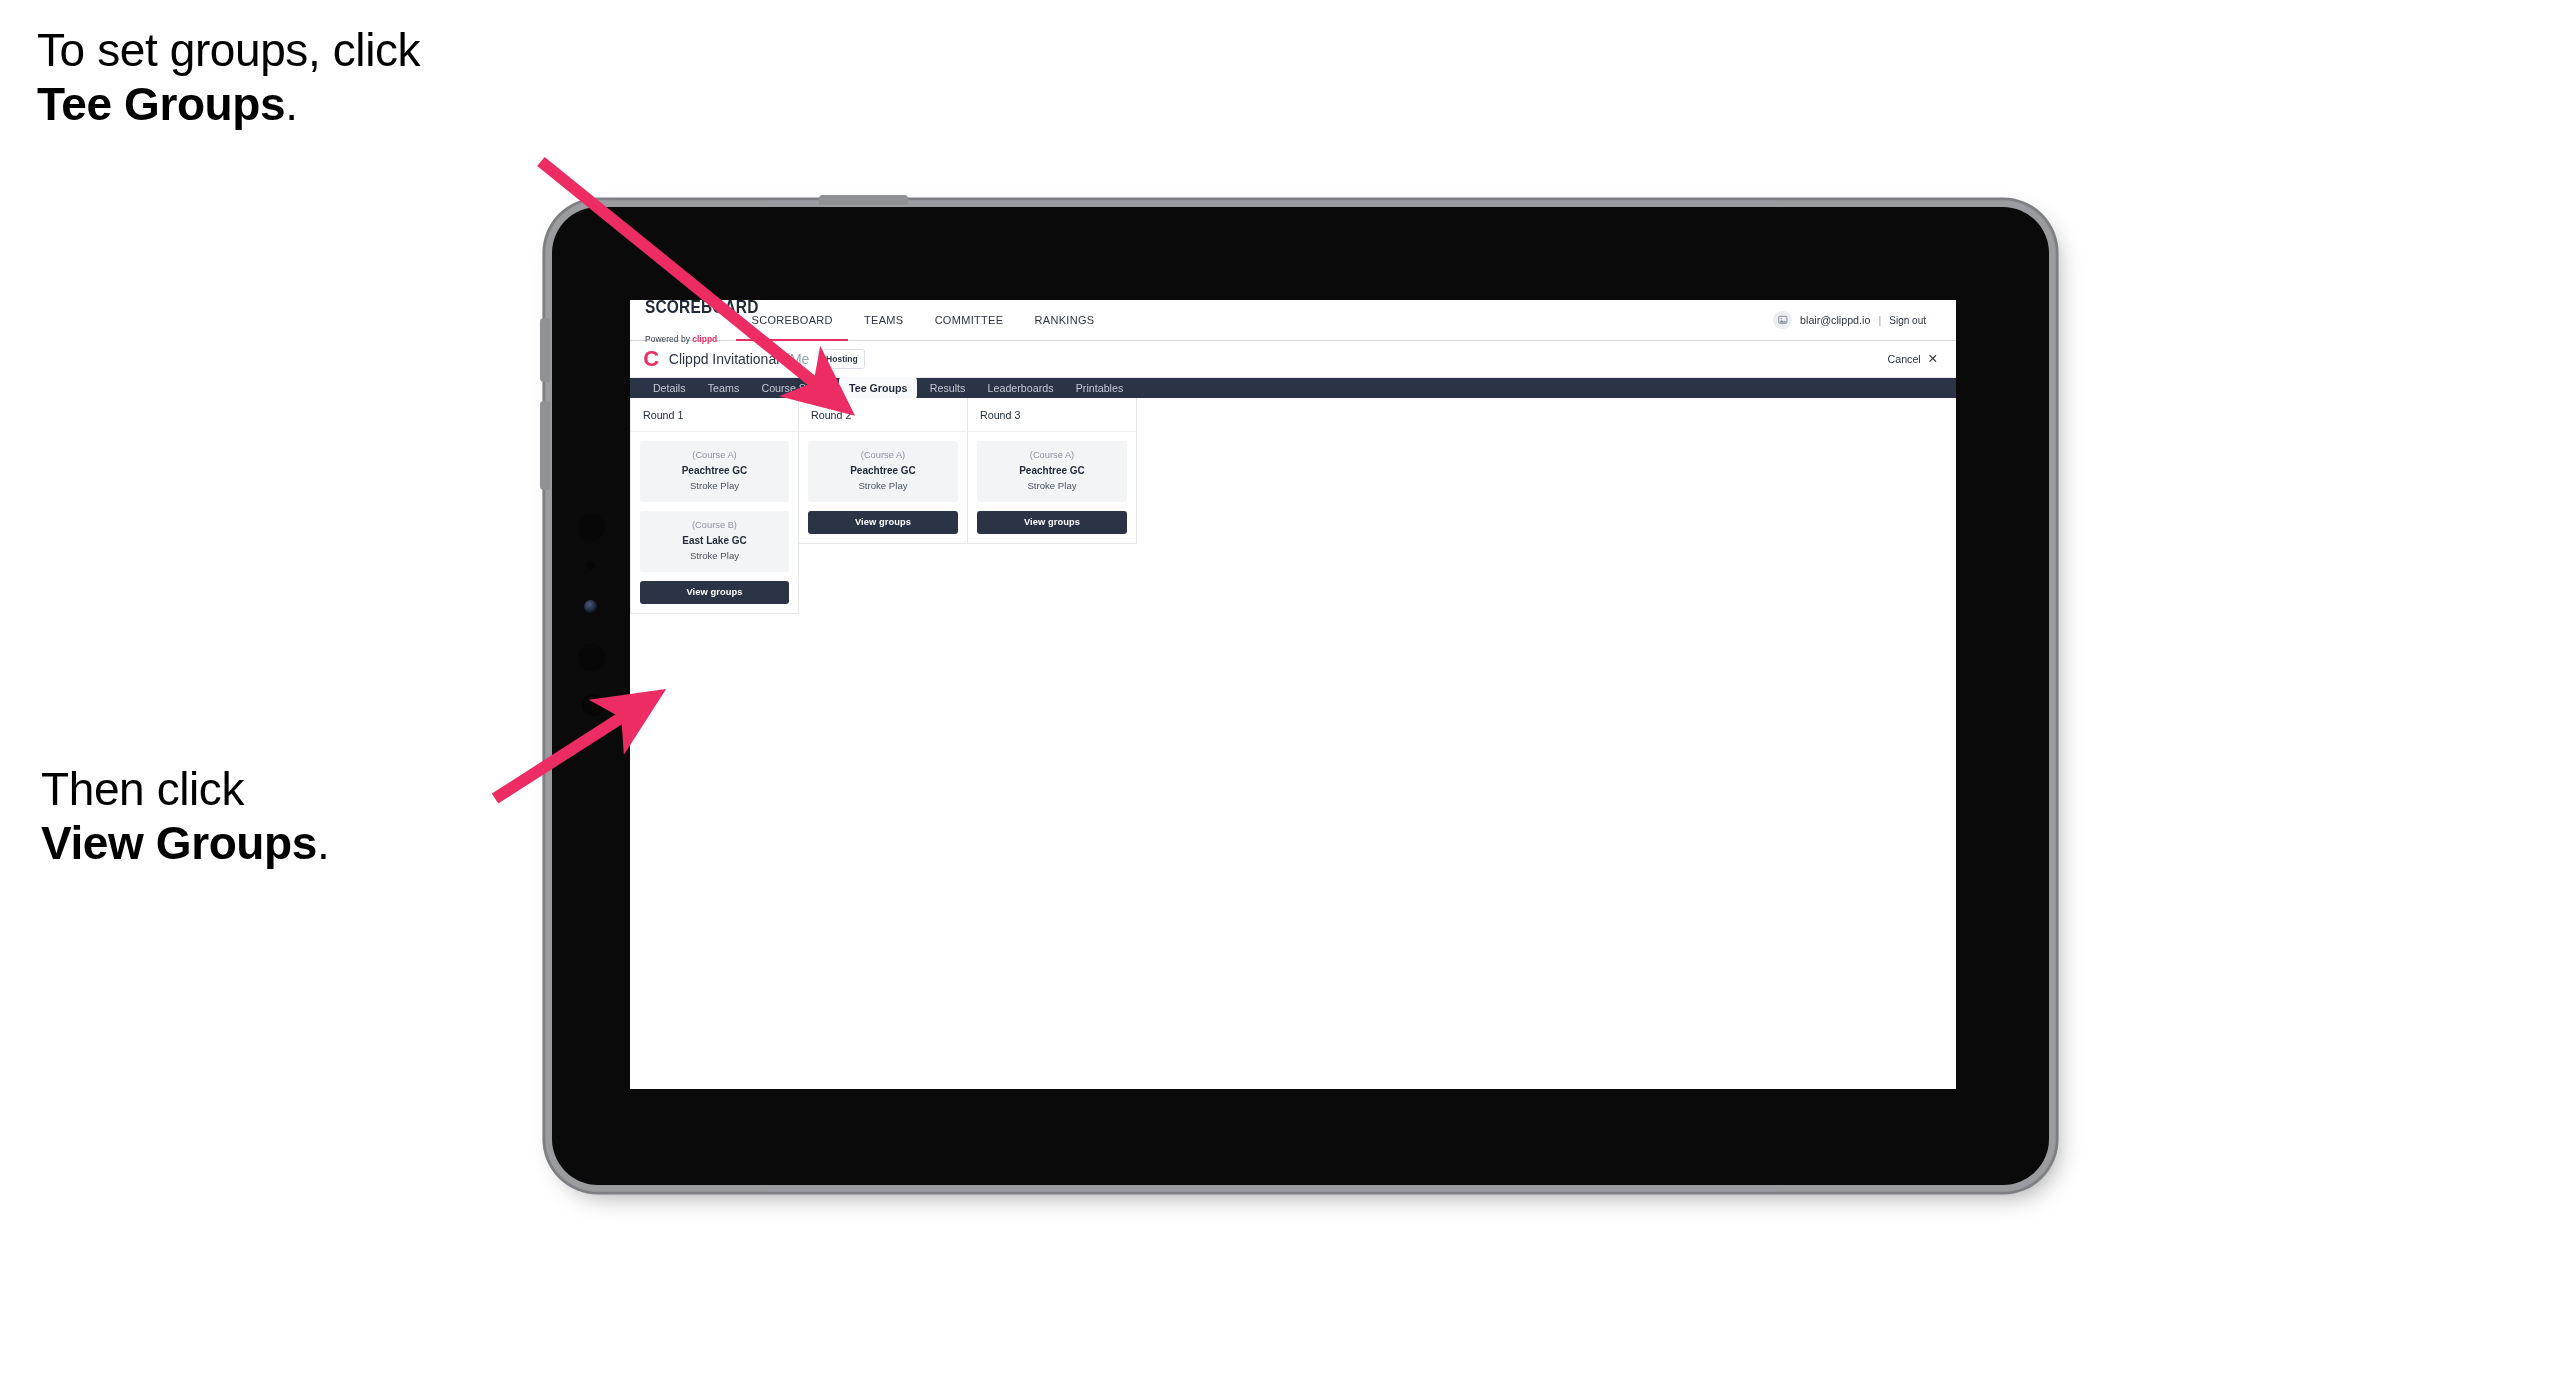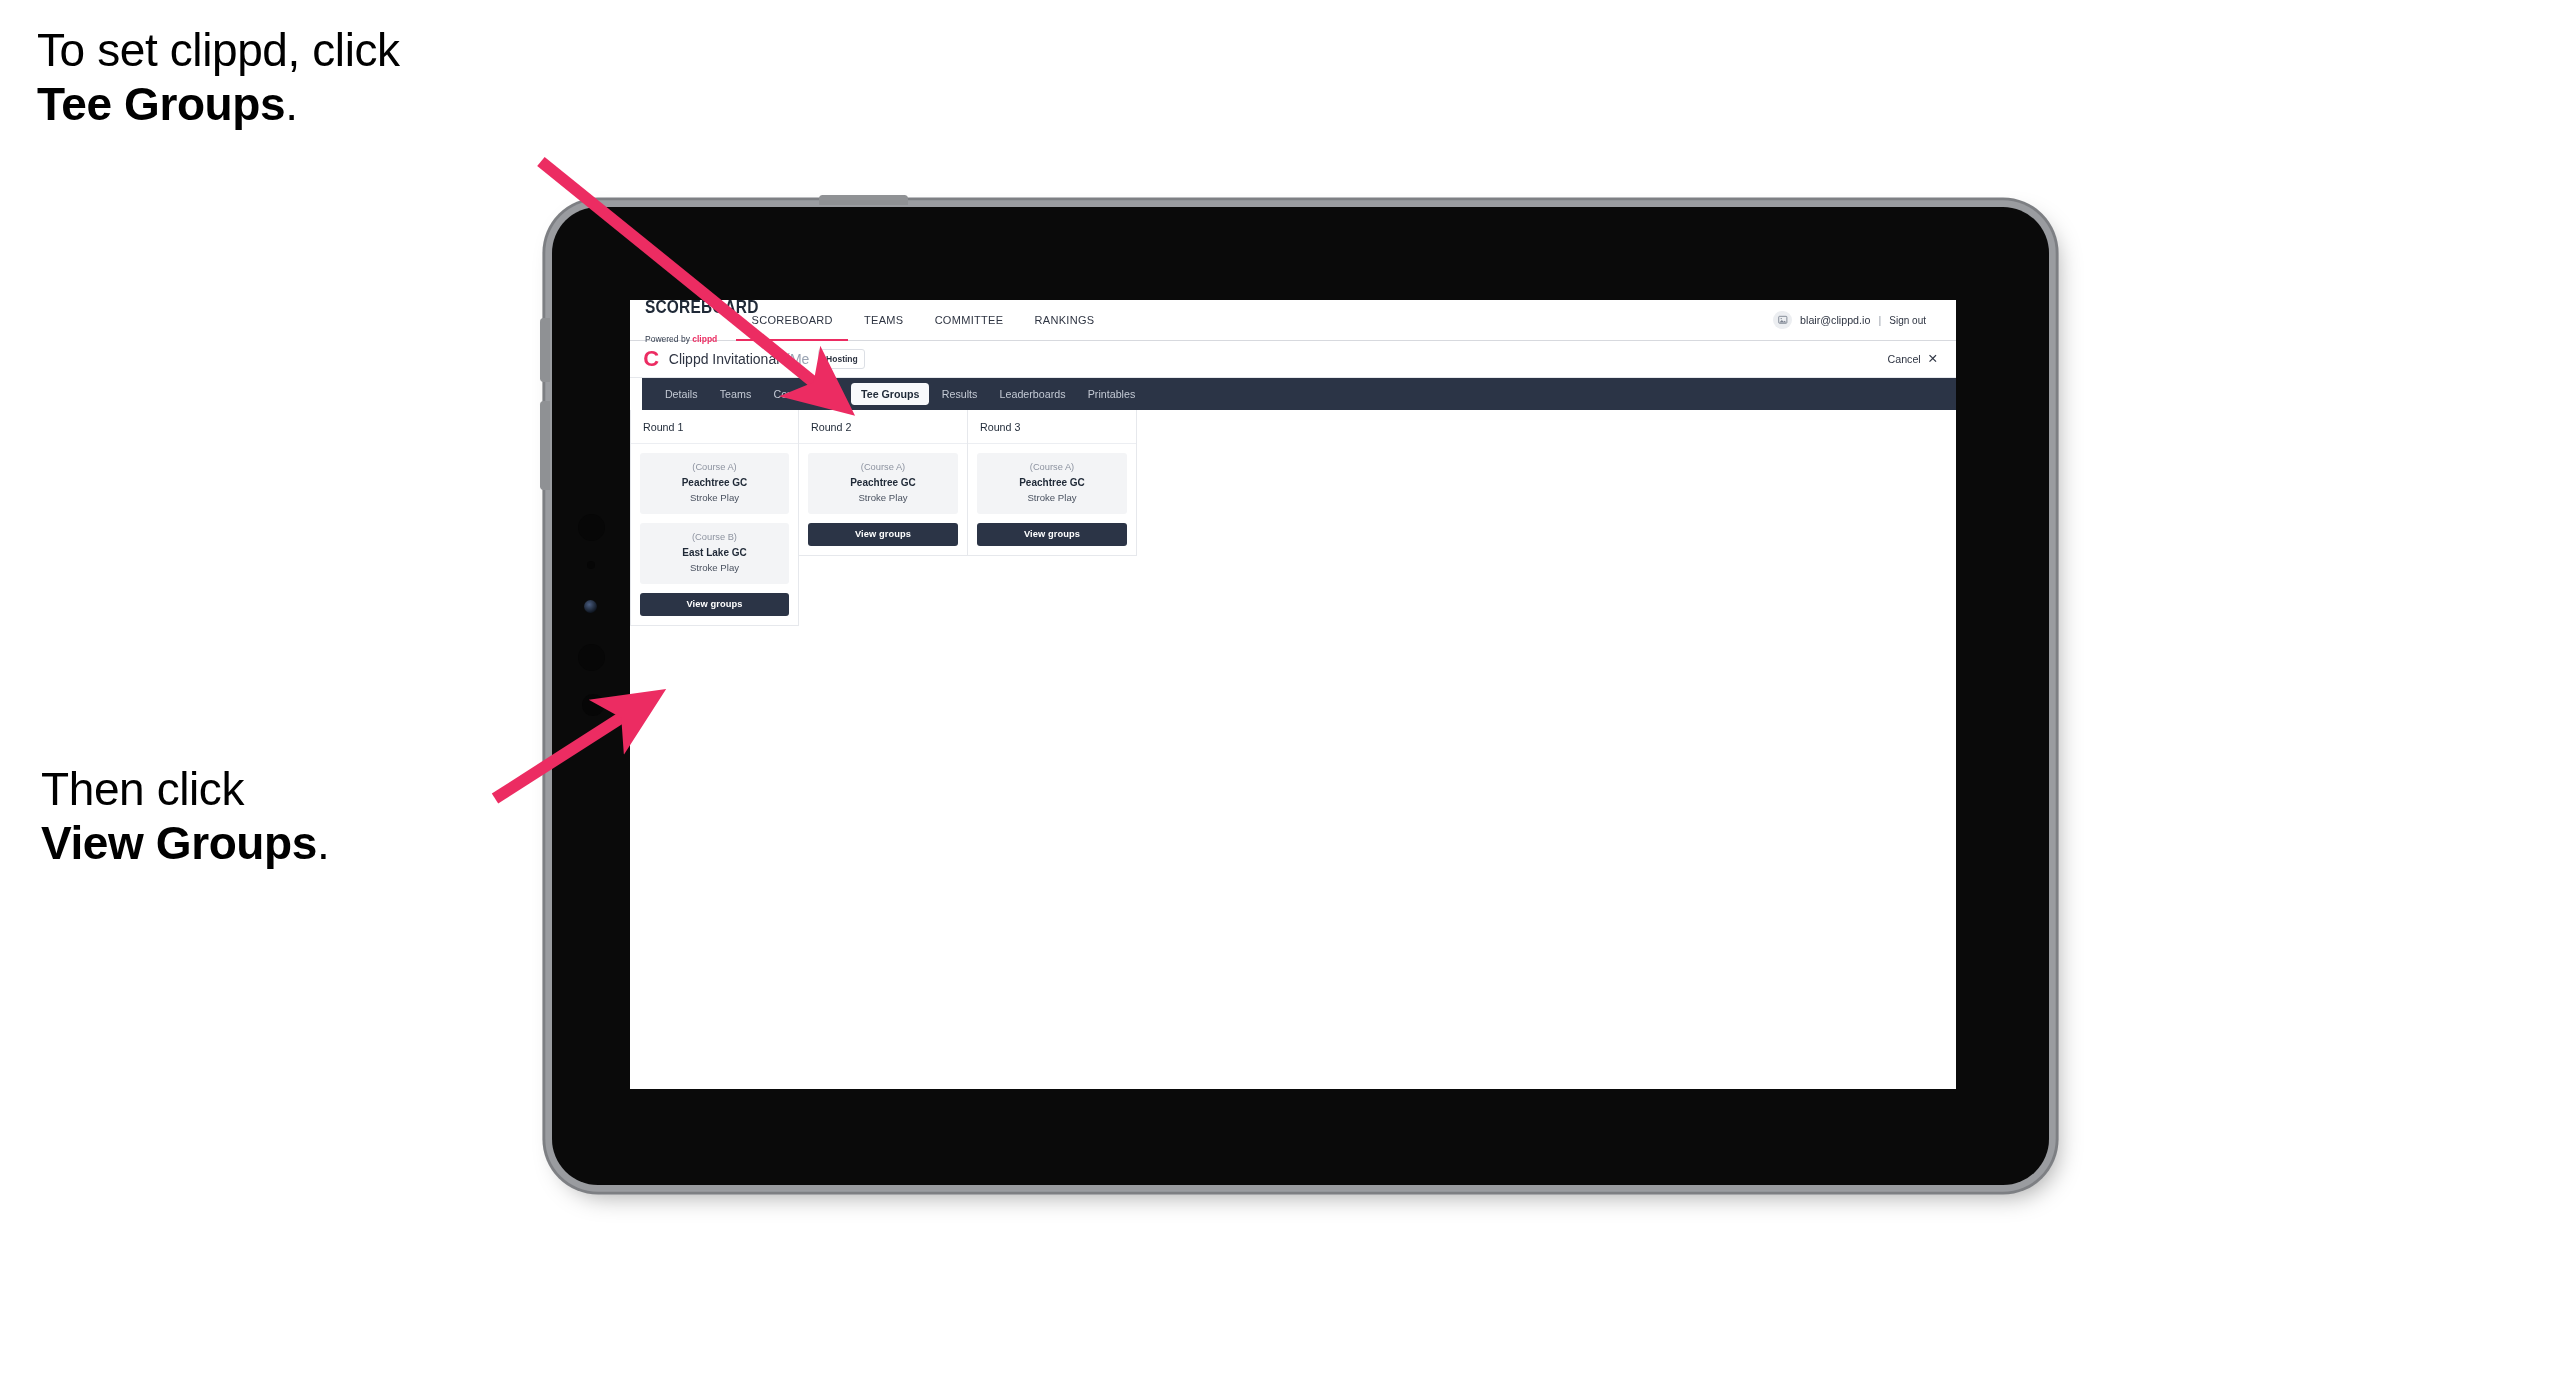--- a/index.html
+++ b/index.html
@@ -167,26 +167,25 @@
   #cancel-wrap {
     margin-left:auto;
     display:flex; gap:6.7px;
     cursor:pointer;
   }
   #cancel-label { font-size:10.7px; color:#2e3442; }
   #cancel-x { font-size:12.6px; color:#2e3442; line-height:1; }
 
   
   #sub-nav {
-    height:32px;
+    height:20px;
     background:#2b3446;
     display:flex; align-items:center;
     padding-left:13.3px;
     gap:3px;
-    margin-left:12px;
   }
   .tab {
     font-size:10.7px;
     color:#c3c9d4;
     padding:5.2px 9.6px;
     border-radius:3.7px;
     cursor:pointer;
     white-space:nowrap;
   }
   .tab.active {
@@ -239,21 +238,21 @@
     border-radius:3px;
     padding:6.7px 0;
     cursor:pointer;
     font-family:"Liberation Sans", sans-serif;
     letter-spacing:0.1px;
   }
 </style>
 </head>
 <body>
 
-<div class="caption" id="caption-top"><span>To set clippd, click </span>
+<div class="caption" id="caption-top"><span>To set groups, click </span>
 <b>Tee Groups</b><span>.</span></div>
 
 <div class="caption" id="caption-bot"><span>Then click</span>
 <b>View Groups</b><span>.</span></div>
 
 <div id="tablet">
   <div id="btn-power"></div>
   <div id="btn-volume-up"></div>
   <div id="btn-volume-down"></div>
   <div class="sensor" id="cam-1"></div>

